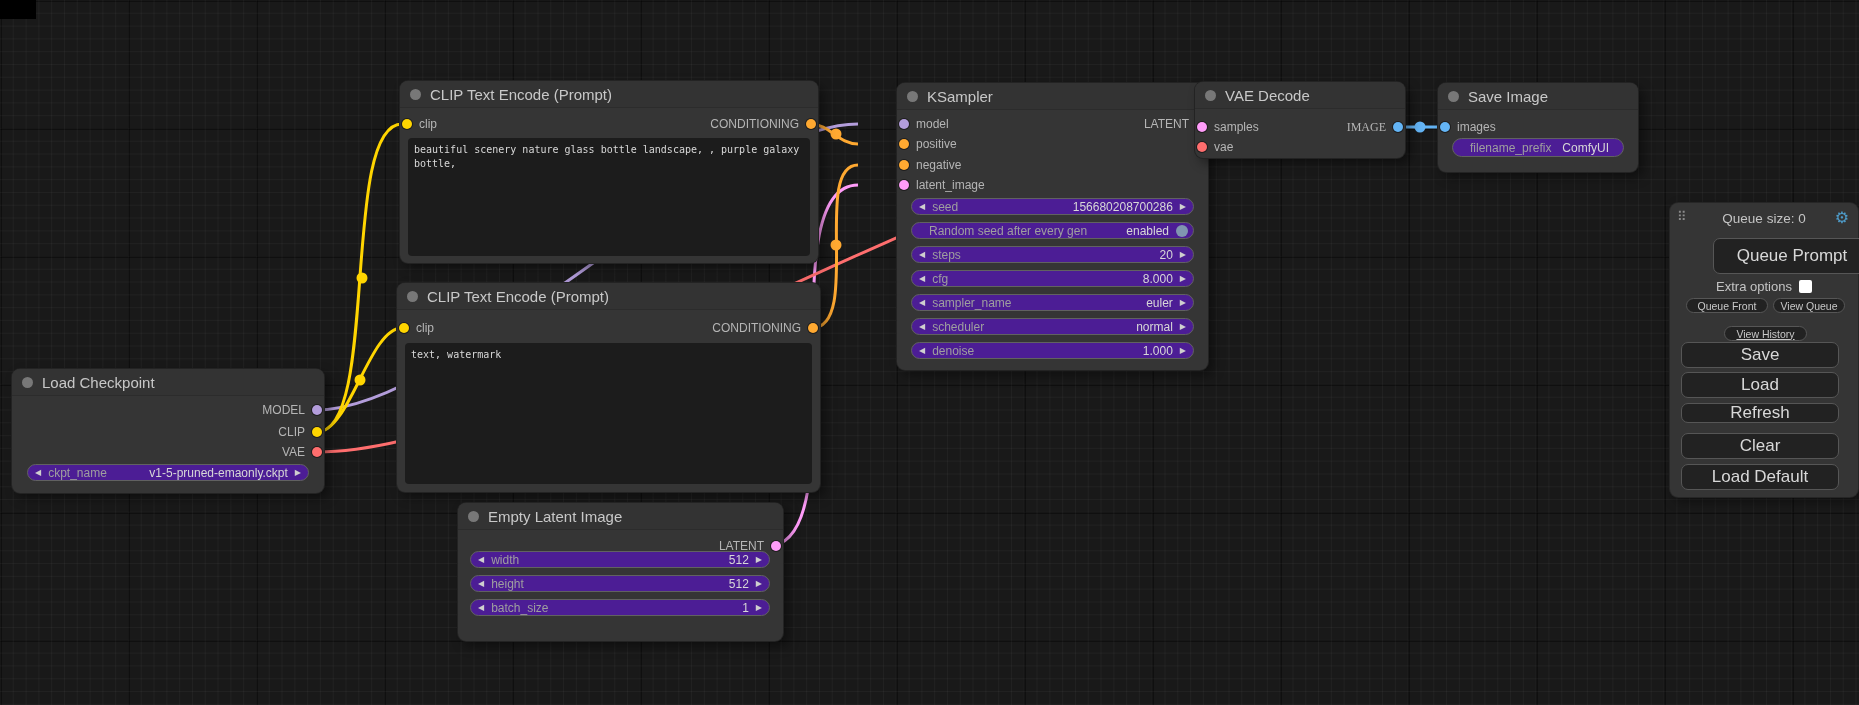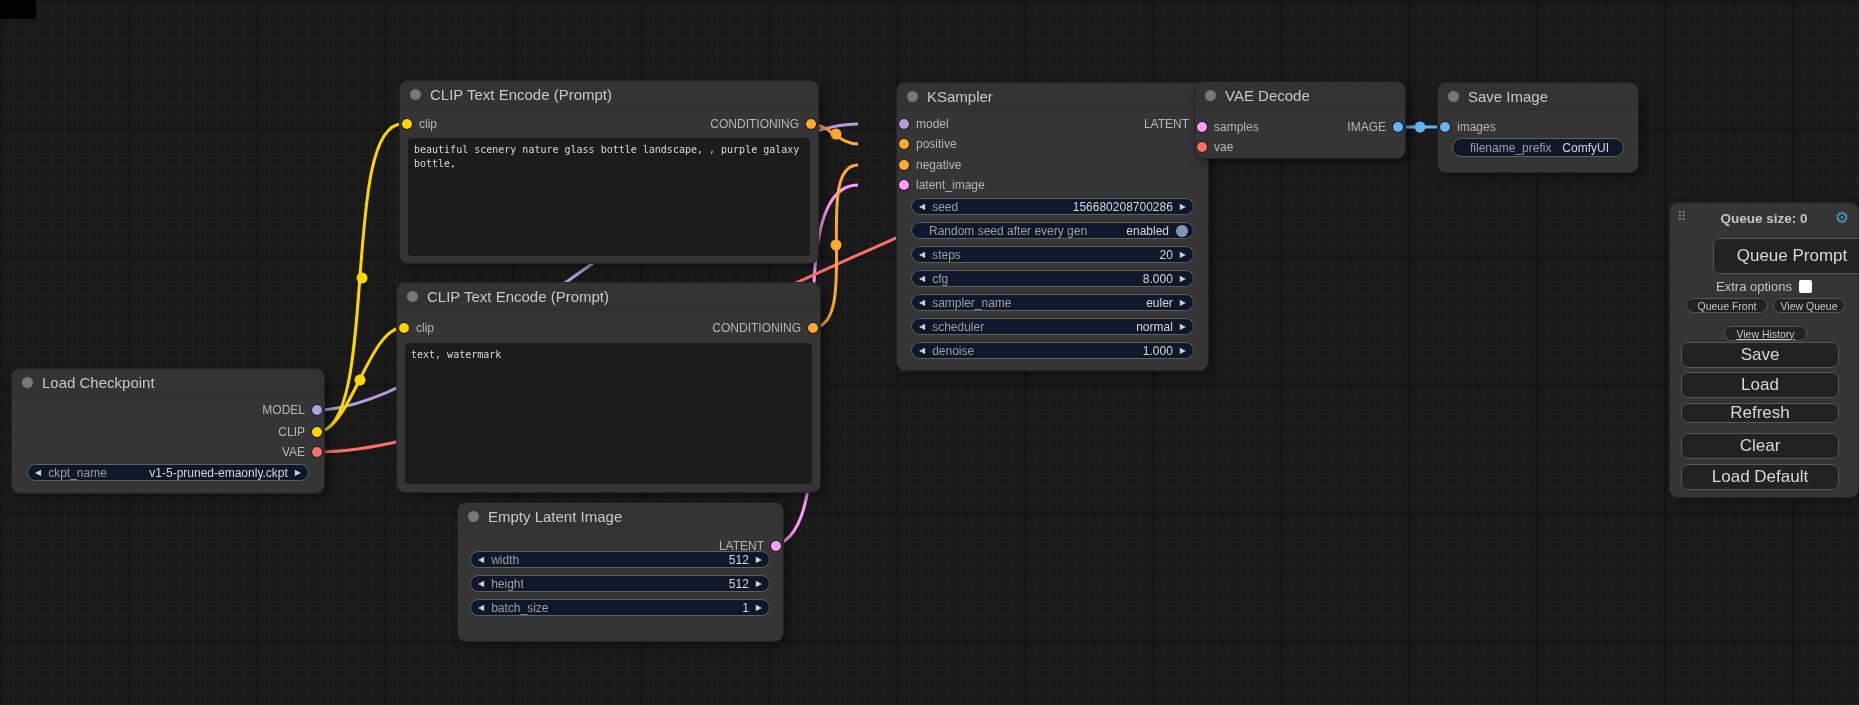--- a/index.html
+++ b/index.html
@@ -23,39 +23,39 @@
           padding-left:30px;box-sizing:border-box;border-bottom:1px solid #2c2c2c;}
   .tdot{position:absolute;left:10px;top:8px;width:11px;height:11px;border-radius:50%;background:#787878;}
   .slot{position:absolute;height:20px;line-height:20px;font-size:12px;color:#b5b5b5;}
   .slot .sdot{position:absolute;top:5px;width:10px;height:10px;border-radius:50%;box-shadow:0 0 0 1px rgba(0,0,0,.45);}
   .slot.in{left:0;padding-left:19px;}
   .slot.in .sdot{left:2px;}
   .slot.out{right:0;padding-right:19px;text-align:right;}
   .slot.out .sdot{right:2px;}
   .c-model{background:#B39DDB}.c-clip{background:#FFD500}.c-vae{background:#FF6E6E}
   .c-cond{background:#FFA931}.c-latent{background:#FF9CF9}.c-image{background:#64B5F6}
-  .widget{position:absolute;height:17px;background:#0f172a;border:1px solid #616161;border-radius:10px;
+  .widget{position:absolute;height:17px;background:#4c1d95;border:1px solid #616161;border-radius:10px;
           display:flex;align-items:center;font-size:12px;color:#aaa;box-sizing:border-box;padding:0 7px;}
   .widget .arr{font-size:8px;color:#cfcfcf;line-height:17px;}
   .widget .wlabel{margin-left:7px;color:#9f9f9f;white-space:nowrap;}
   .widget .wvalue{margin-left:auto;margin-right:7px;color:#d7d7d7;white-space:nowrap;}
   .widget.noarrow .wlabel{margin-left:10px;}
   .toggledot{width:12px;height:12px;border-radius:50%;background:#8096B0;margin-right:-2px;}
   .textarea{position:absolute;background:#1c1c1c;border-radius:4px;color:#d8d8d8;
             font-family:"DejaVu Sans Mono",monospace;font-size:10px;line-height:14px;
             padding:5px 6px;box-sizing:border-box;overflow:hidden;white-space:pre-wrap;}
   
   #queue-panel{position:absolute;left:1670px;top:203px;width:188px;height:294px;z-index:3;
     background:#353535;border-radius:8px;box-shadow:0 0 0 1px #262626,4px 4px 12px rgba(0,0,0,.45);color:#ccc;}
   .qp-abs{position:absolute;box-sizing:border-box;}
   .qbtn{background:#222;border:1px solid #565656;border-radius:7px;color:#d8d8d8;
         display:flex;align-items:center;justify-content:center;cursor:pointer;}
   .qbtn.big{font-size:17px;}
   .qbtn.small{font-size:10.5px;border-radius:9px;color:#c8c8c8;}
-  #qp-title{left:0;right:0;top:8px;text-align:center;font-size:13.5px;color:#c4c4c4;font-weight:bold;}
+  #qp-title{left:0;right:0;top:8px;text-align:center;font-size:13.5px;color:#c4c4c4;}
   #qp-handle{left:7px;top:6px;font-size:13px;color:#8a8a8a;letter-spacing:-1px;}
   #qp-gear{right:9px;top:5px;font-size:16px;color:#4E9BC8;}
   #qp-extra{left:0;right:0;top:76px;text-align:center;font-size:13px;color:#c4c4c4;}
   #qp-checkbox{display:inline-block;width:13px;height:13px;background:#fff;border-radius:2px;
                vertical-align:-2px;margin-left:7px;}
   #topleft-box{position:absolute;left:0;top:0;width:36px;height:19px;background:#000;z-index:4;}
 </style>
 </head>
 <body>
 
@@ -194,21 +194,21 @@
       <span class="arr">▶</span>
     </div>
   </div>
 
   <div class="node" style="left:1195px;top:82px;width:210px;height:76px;">
     <div class="ntitle">
       <span class="tdot"></span>
       <span>VAE Decode</span>
     </div>
     <div class="slot in" style="top:35px;"><span class="sdot c-latent"></span><span>samples</span></div>
-    <div class="slot out" style="top:35px;"><span>IMAGE</span><span class="sdot c-image"></span></div>
+    <div class="slot out" style="top:35px;font-family:Liberation Serif, serif;"><span>IMAGE</span><span class="sdot c-image"></span></div>
     <div class="slot in" style="top:55px;"><span class="sdot c-vae"></span><span>vae</span></div>
   </div>
 
   <div class="node" style="left:1438px;top:83px;width:200px;height:89px;">
     <div class="ntitle">
       <span class="tdot"></span>
       <span>Save Image</span>
     </div>
     <div class="slot in" style="top:34px;"><span class="sdot c-image"></span><span>images</span></div>
     <div class="widget noarrow" style="left:14px;top:55px;width:172px;height:19px;">

